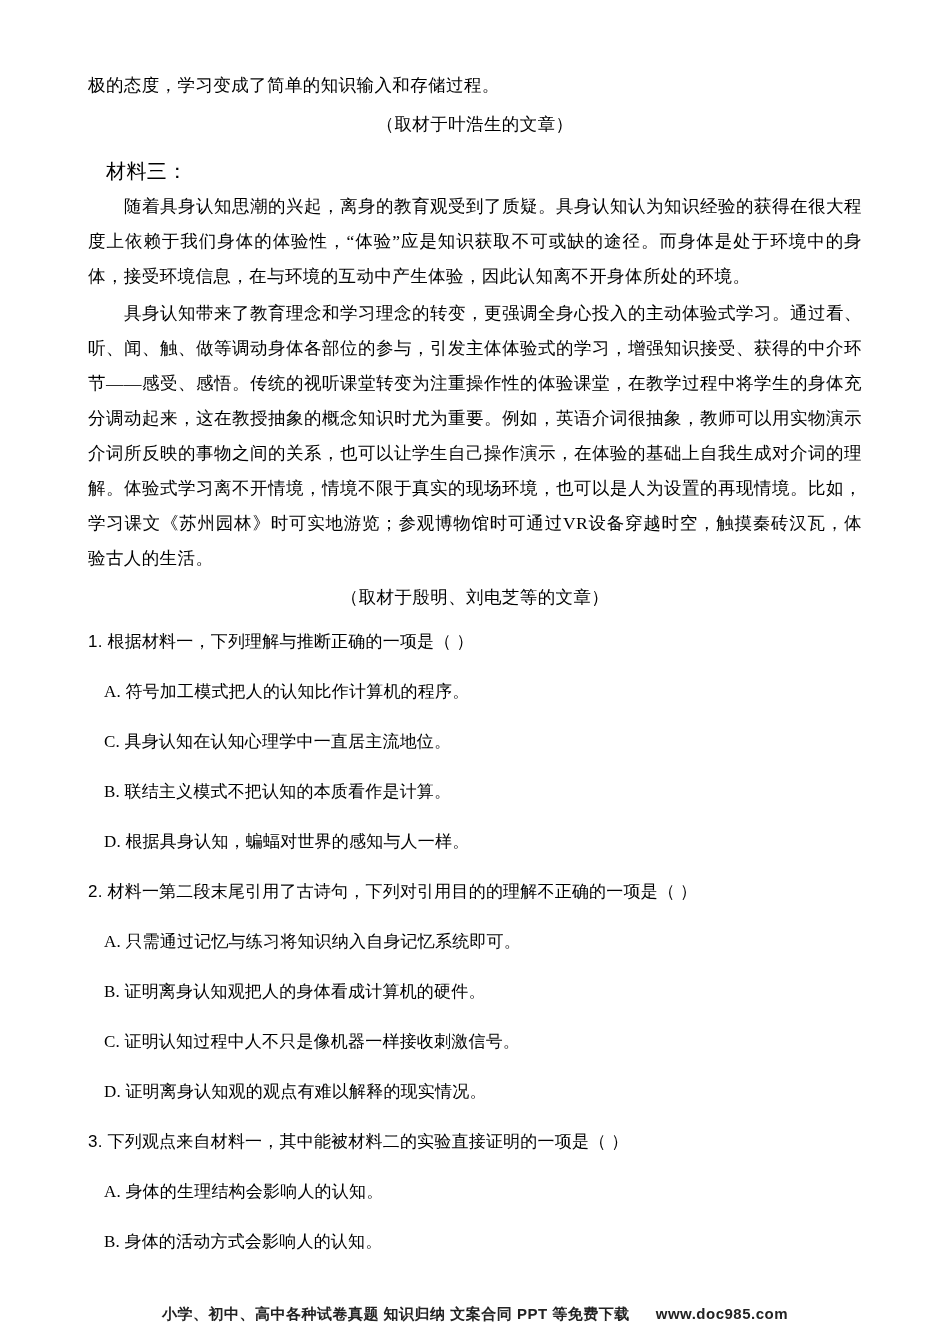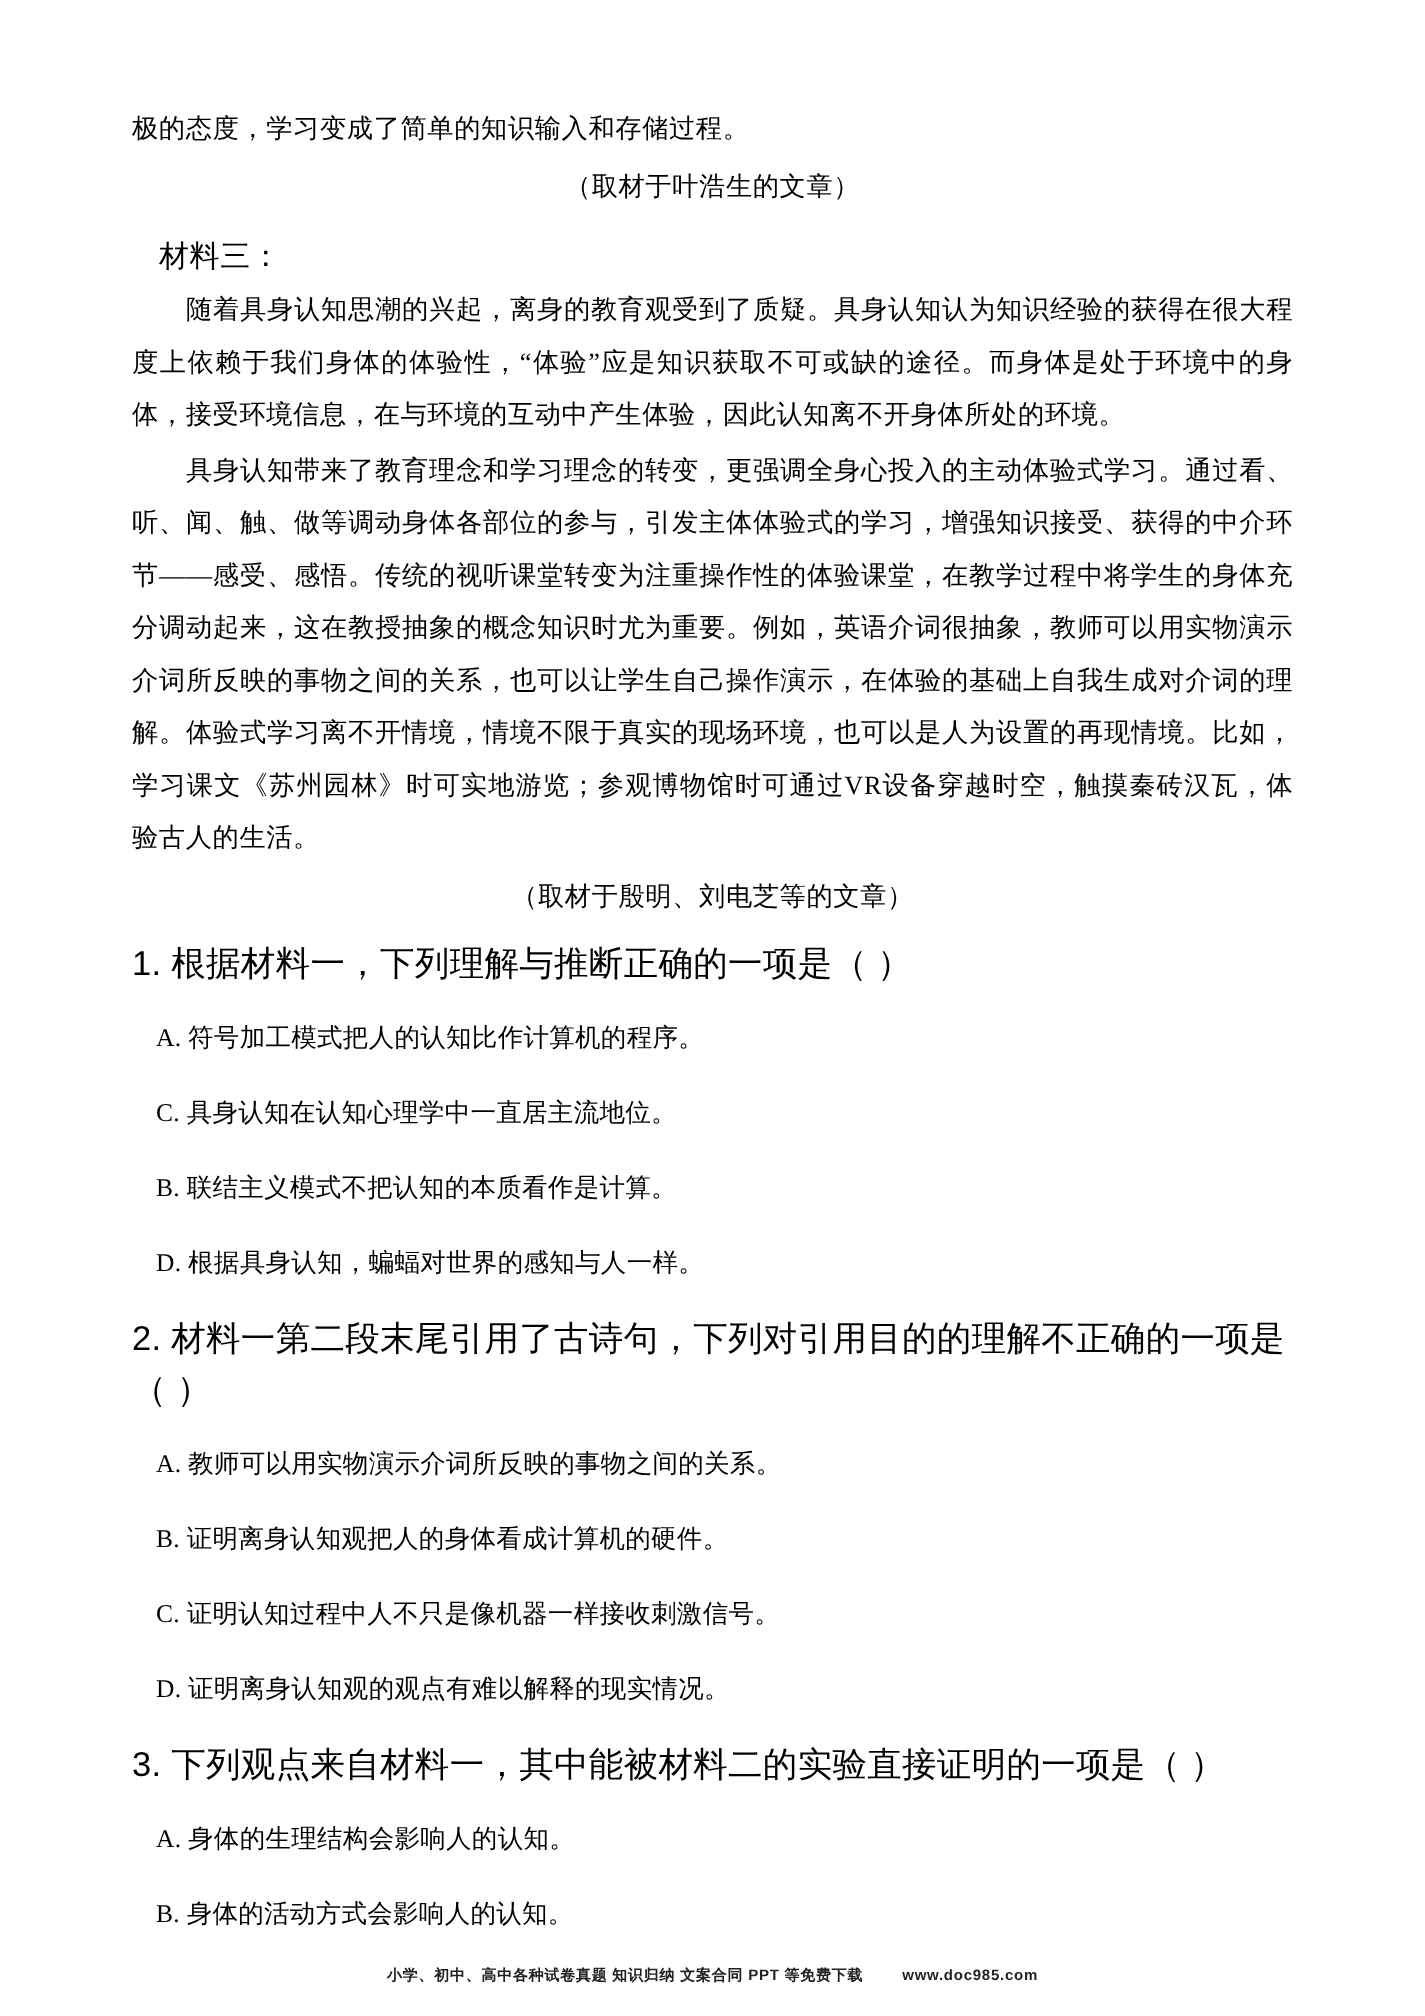--- a/index.html
+++ b/index.html
@@ -41,21 +41,21 @@
   }
   .label {
     font-size: 20px;
     line-height: 35px;
     margin: 12px 0 0 0;
     text-indent: 18px;
     letter-spacing: 0.4px;
   }
   .q {
     font-family: "Liberation Sans", "DejaVu Sans", sans-serif;
-    font-size: 23px;
+    font-size: 17px;
     line-height: 34px;
     margin: 6px 0 0 0;
     letter-spacing: 0.2px;
   }
   .opt {
     font-family: Liberation Serif, serif;
     font-size: 17px;
     line-height: 34px;
     margin: 16px;
     letter-spacing: 0.2px;
@@ -63,21 +63,21 @@
   .qgroup {
     margin-top: 6px;
   }
   .footer {
     position: absolute;
     left: 0;
     bottom: 20px;
     width: 950px;
     text-align: center;
     font-family: "Liberation Sans", "DejaVu Sans", sans-serif;
-    font-size: 10px;
+    font-size: 15px;
     color: #222222;
     letter-spacing: 0.5px;
   }
   .footer .brand {
     font-weight: bold;
   }
   .footer .site {
     font-weight: bold;
     margin-left: 26px;
   }
@@ -101,21 +101,21 @@
   <div class="qgroup">
     <p class="q">1. 根据材料一，下列理解与推断正确的一项是（      ）</p>
     <p class="opt">A. 符号加工模式把人的认知比作计算机的程序。</p>
     <p class="opt">C. 具身认知在认知心理学中一直居主流地位。</p>
     <p class="opt">B. 联结主义模式不把认知的本质看作是计算。</p>
     <p class="opt">D. 根据具身认知，蝙蝠对世界的感知与人一样。</p>
   </div>
 
   <div class="qgroup">
     <p class="q">2. 材料一第二段末尾引用了古诗句，下列对引用目的的理解不正确的一项是（      ）</p>
-    <p class="opt">A. 教师可以用实物演示介词所反映的事物之间的关系。</p>
+    <p class="opt">A. 只需通过记忆与练习将知识纳入自身记忆系统即可。</p>
     <p class="opt">B. 证明离身认知观把人的身体看成计算机的硬件。</p>
     <p class="opt">C. 证明认知过程中人不只是像机器一样接收刺激信号。</p>
     <p class="opt">D. 证明离身认知观的观点有难以解释的现实情况。</p>
   </div>
 
   <div class="qgroup">
     <p class="q">3. 下列观点来自材料一，其中能被材料二的实验直接证明的一项是（      ）</p>
     <p class="opt">A. 身体的生理结构会影响人的认知。</p>
     <p class="opt">B. 身体的活动方式会影响人的认知。</p>
   </div>

